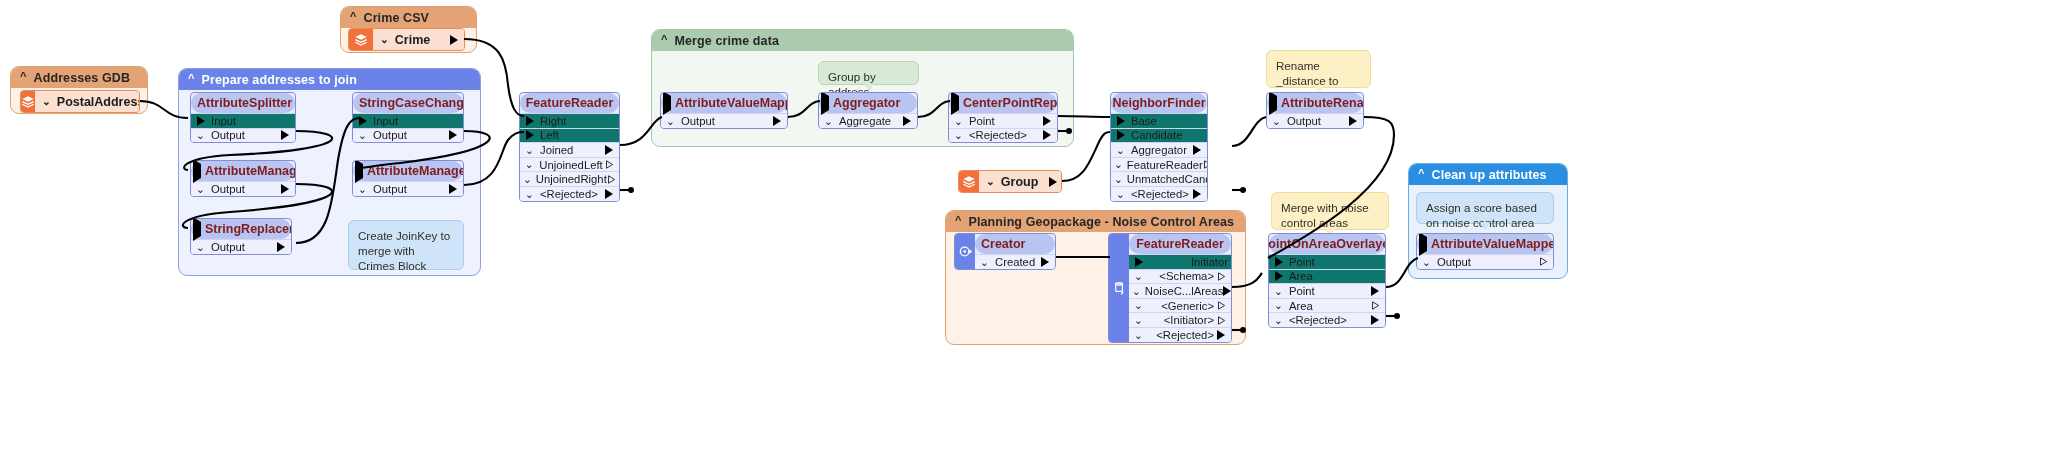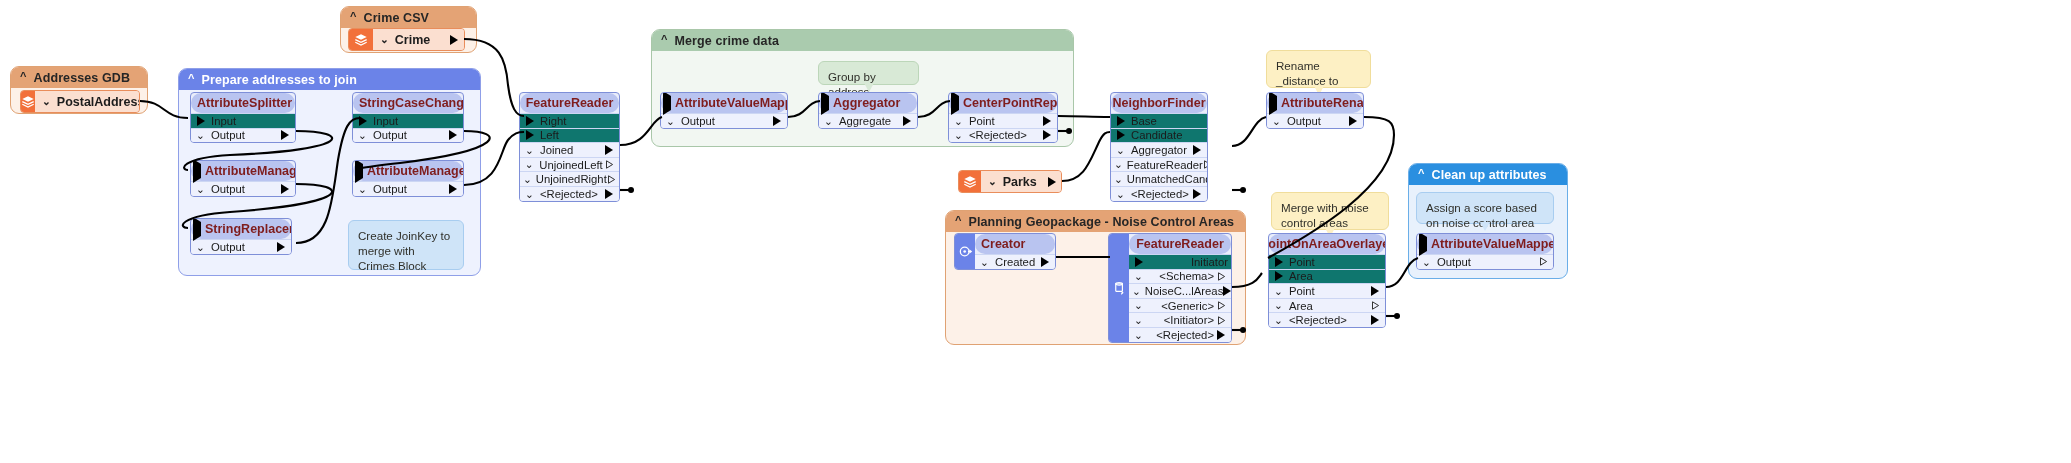--- a/index.html
+++ b/index.html
@@ -544,21 +544,21 @@
   <div class="reader" style="left:958px; top:170px; width:104px;">
     <div class="ricon">
       <svg width="14" height="14" viewBox="0 0 16 16">
         <path d="M8 1.5 1.5 4.6 8 7.7 14.5 4.6Z" fill="#fff"></path>
         <path d="M1.5 7.6 8 10.7 14.5 7.6" fill="none" stroke="#fff" stroke-width="1.5"></path>
         <path d="M1.5 10.6 8 13.7 14.5 10.6" fill="none" stroke="#fff" stroke-width="1.5"></path>
       </svg>
     </div>
     <div class="rlabel">
       <span class="caret">⌄</span>
-      <span>Parks</span>
+      <span>Group</span>
     </div>
     <div class="rport">
         <span class="tri-f"></span>
       </div>
   </div>
 
   <div class="group orange" style="left:945px; top:210px; width:301px; height:135px;">
     <div class="group-header">
       <span class="chev">^</span>
       <span>Planning Geopackage - Noise Control Areas</span>

